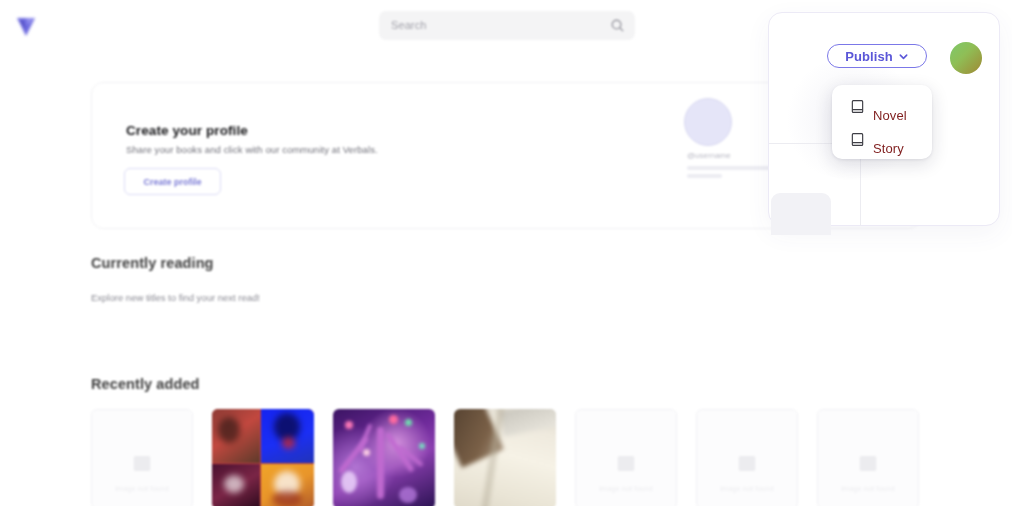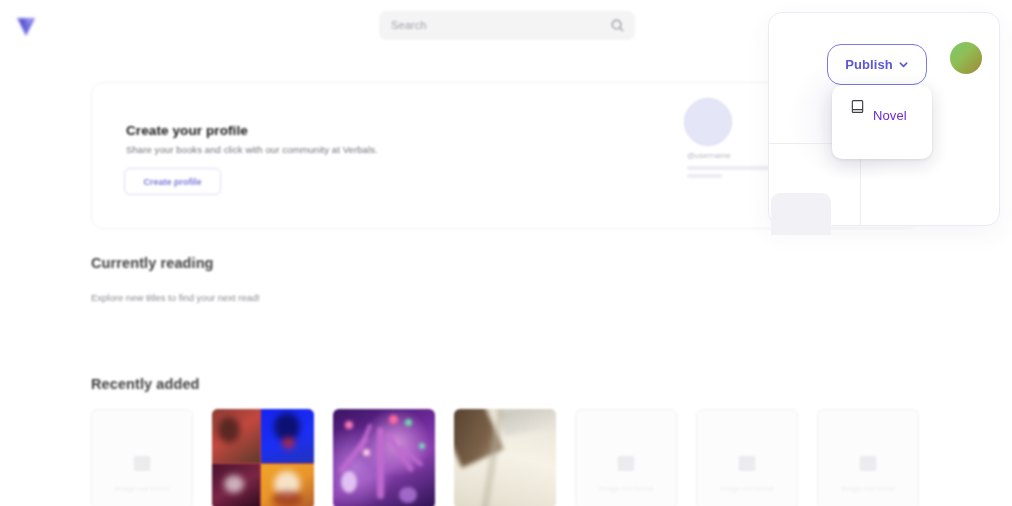--- a/index.html
+++ b/index.html
@@ -213,21 +213,21 @@
   }
   .panel-glow {
     position: absolute; left: 8px; top: 46px;
     width: 150px; height: 120px;
     border-radius: 50%;
     background: radial-gradient(circle, rgba(240,240,246,.9) 0%, rgba(255,255,255,0) 68%);
   }
 
   .publish-btn {
     position: absolute; left: 58px; top: 31px;
-    width: 100px; height: 41px;
+    width: 100px; height: 24px;
     border: 1.3px solid #7b78e8;
     border-radius: 14px;
     background: #fff;
     display: flex; align-items: center; justify-content: center;
     gap: 5px;
   }
   .publish-label {
     font-size: 13px; font-weight: bold; color: #5b57d8;
     letter-spacing: .1px;
   }
@@ -248,21 +248,21 @@
   }
   .menu-item {
     position: absolute; left: 0; width: 100px; height: 30px;
     display: flex; align-items: center; gap: 8px;
     padding-left: 18px;
     cursor: default;
   }
   .menu-item.m0 { top: 6px; }
   .menu-item.m1 { top: 39px; }
   .book-icon { width: 15px; height: 15px; color: #3f3f46; flex: none; }
-  .menu-label { font-size: 13px; color: #6d28d9; letter-spacing: .1px; margin-top: 19px; }
+  .menu-label { font-size: 13px; color: #7f1d1d; letter-spacing: .1px; margin-top: 19px; }
 </style>
 </head>
 <body>
 
 <div id="app">
 
   <div class="topbar">
 
     <div class="logo">
       <svg viewBox="0 0 28 28" width="28" height="28" aria-hidden="true">
@@ -386,16 +386,23 @@
   <div class="menu">
 
     <div class="menu-item m0">
       <svg class="book-icon" viewBox="0 0 16 16" fill="none" stroke="currentColor" stroke-width="1.25" stroke-linejoin="round">
         <rect x="2.5" y="1.8" width="11" height="12.4" rx="1"></rect>
         <line x1="2.5" y1="11.4" x2="13.5" y2="11.4"></line>
       </svg>
       <span class="menu-label">Novel</span>
     </div>
 
+    <div class="menu-item m1">
+      <svg class="book-icon" viewBox="0 0 16 16" fill="none" stroke="currentColor" stroke-width="1.25" stroke-linejoin="round">
+        <rect x="2.5" y="1.8" width="11" height="12.4" rx="1"></rect>
+        <line x1="2.5" y1="11.4" x2="13.5" y2="11.4"></line>
+      </svg>
+      <span class="menu-label">Story</span>
+    </div>
 
   </div>
 
 </div>
 
 </body></html>

